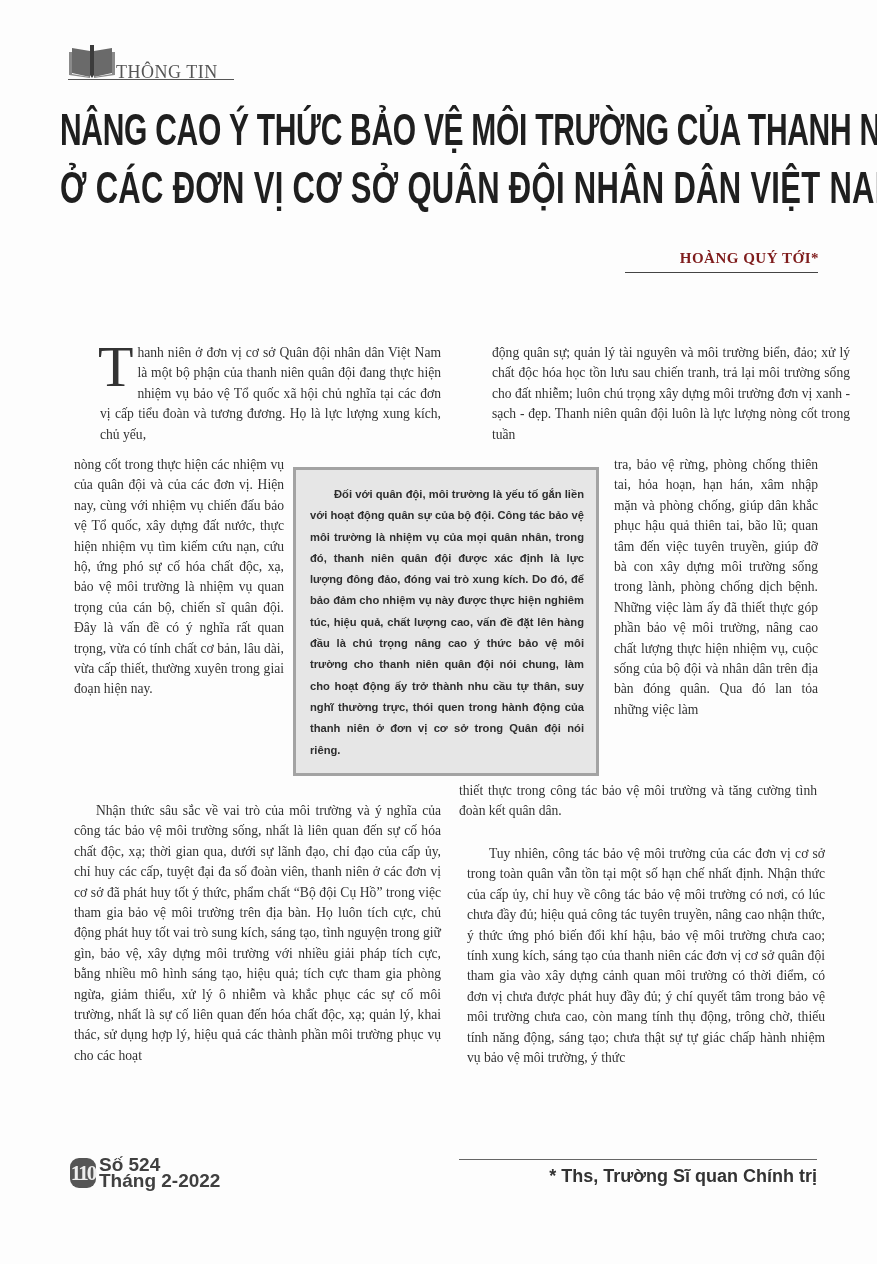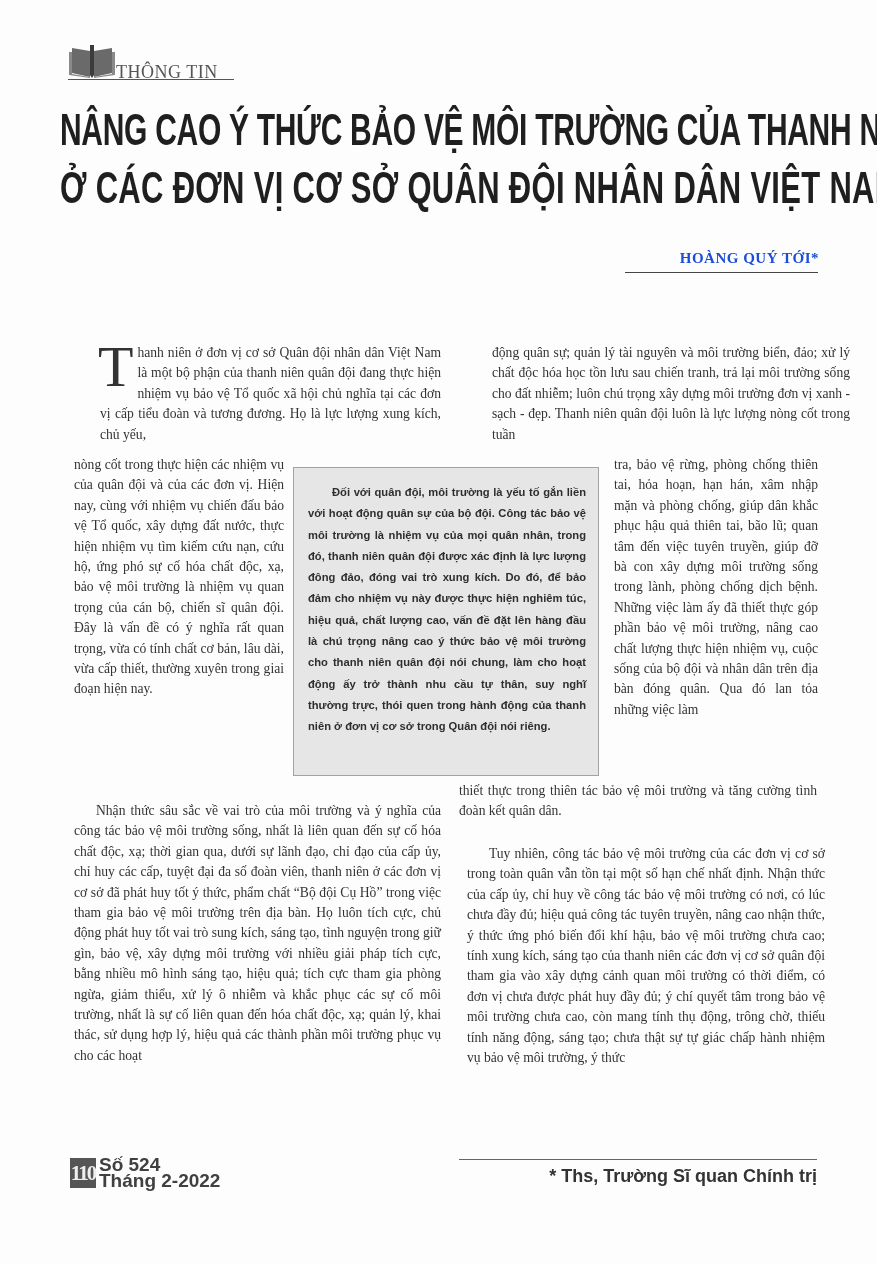--- a/index.html
+++ b/index.html
@@ -22,21 +22,21 @@
   
   .title {
     left: 60px; width: 780px; text-align: center; color: #1f1f1f;
     font-family: "Liberation Sans", "DejaVu Sans", sans-serif; font-weight: bold;
     transform-origin: center; white-space: nowrap;
   }
   .title1 { top: 113px; font-size: 30px; letter-spacing: -0.3px; transform: scaleY(1.45); }
   .title2 { top: 171px; font-size: 31px; letter-spacing: 0.3px; transform: scaleY(1.45); }
 
   .author {
-    right: 58px; top: 250px; font-size: 15px; font-weight: bold; letter-spacing: 0.5px; color: #1d4ed8;
+    right: 58px; top: 250px; font-size: 15px; font-weight: bold; letter-spacing: 0.5px; color: #7f1d1d;
   }
   .author-rule { left: 625px; top: 272px; width: 193px; height: 1px; background: #444; }
 
   
   .txt { font-size: 13.6px; line-height: 20.4px; text-align: justify; color: #333; }
   .indent { text-indent: 22px; }
   .dropcap {
     float: left; font-size: 58px; line-height: 44px; margin: 2px 4px 0 -2px; color: #333;
     font-family: "Liberation Serif", serif;
   }
@@ -46,34 +46,34 @@
   .col-left-bottom { left: 74px; top: 801px; width: 367px; }
 
   .col-right-top { left: 459px; top: 343px; width: 358px; margin-left: 33px; }
   .col-right-narrow { left: 614px; top: 455px; width: 204px; }
   .col-right-bottom { left: 459px; top: 781px; width: 358px; }
   .col-right-bottom2 { left: 459px; top: 844px; width: 358px; margin-left: 8px; }
 
   
   .callout {
     left: 293px; top: 467px; width: 306px; height: 309px;
-    background: #e6e6e6; border: 1px solid #a3a3a3; box-sizing: border-box;
+    background: #e6e6e6; border: 3px solid #a3a3a3; box-sizing: border-box;
     padding: 14px 12px 10px 14px;
   }
   .callout-text {
     font-family: "Liberation Sans", "DejaVu Sans", sans-serif; font-weight: bold;
     font-size: 11.2px; line-height: 21.3px; color: #2e2e2e; text-align: justify;
     text-indent: 24px;
   }
 
   
   .page-num-box {
     left: 70px; top: 1158px; width: 26px; height: 30px; background: #555; color: #eee;
     font-family: "Liberation Serif", serif; font-weight: bold; font-size: 21px; line-height: 30px;
-    text-align: center; letter-spacing: -2px;
+    text-align: center; letter-spacing: -2px; border-radius: 9px;
   }
   .issue { left: 99px; top: 1157px; font-family: "Liberation Sans", sans-serif; font-size: 19px; line-height: 16px; color: #404040; font-weight: bold; }
   .footnote-rule { left: 459px; top: 1159px; width: 358px; height: 1px; background: #666; }
   .footnote { right: 60px; top: 1166px; font-family: "Liberation Sans", sans-serif; font-weight: bold; font-size: 18px; color: #333; }
 </style>
 </head>
 <body>
 
 <div class="abs section-head">
   <svg class="book-icon" viewBox="0 0 50 34">
@@ -98,21 +98,21 @@
   <span class="dropcap">T</span>
   <span>hanh niên ở đơn vị cơ sở Quân đội nhân dân Việt Nam là một bộ phận của thanh niên quân đội đang thực hiện nhiệm vụ bảo vệ Tổ quốc xã hội chủ nghĩa tại các đơn vị cấp tiểu đoàn và tương đương. Họ là lực lượng xung kích, chủ yếu,</span>
 </div>
 
 <div class="abs txt col-left-narrow">nòng cốt trong thực hiện các nhiệm vụ của quân đội và của các đơn vị. Hiện nay, cùng với nhiệm vụ chiến đấu bảo vệ Tổ quốc, xây dựng đất nước, thực hiện nhiệm vụ tìm kiếm cứu nạn, cứu hộ, ứng phó sự cố hóa chất độc, xạ, bảo vệ môi trường là nhiệm vụ quan trọng của cán bộ, chiến sĩ quân đội. Đây là vấn đề có ý nghĩa rất quan trọng, vừa có tính chất cơ bản, lâu dài, vừa cấp thiết, thường xuyên trong giai đoạn hiện nay.</div>
 
 <div class="abs txt col-left-bottom indent">Nhận thức sâu sắc về vai trò của môi trường và ý nghĩa của công tác bảo vệ môi trường sống, nhất là liên quan đến sự cố hóa chất độc, xạ; thời gian qua, dưới sự lãnh đạo, chỉ đạo của cấp ủy, chỉ huy các cấp, tuyệt đại đa số đoàn viên, thanh niên ở các đơn vị cơ sở đã phát huy tốt ý thức, phẩm chất “Bộ đội Cụ Hồ” trong việc tham gia bảo vệ môi trường trên địa bàn. Họ luôn tích cực, chủ động phát huy tốt vai trò sung kích, sáng tạo, tình nguyện trong giữ gìn, bảo vệ, xây dựng môi trường với nhiều giải pháp tích cực, bằng nhiều mô hình sáng tạo, hiệu quả; tích cực tham gia phòng ngừa, giảm thiểu, xử lý ô nhiễm và khắc phục các sự cố môi trường, nhất là sự cố liên quan đến hóa chất độc, xạ; quản lý, khai thác, sử dụng hợp lý, hiệu quả các thành phần môi trường phục vụ cho các hoạt</div>
 
 <div class="abs txt col-right-top">động quân sự; quản lý tài nguyên và môi trường biển, đảo; xử lý chất độc hóa học tồn lưu sau chiến tranh, trả lại môi trường sống cho đất nhiễm; luôn chú trọng xây dựng môi trường đơn vị xanh - sạch - đẹp. Thanh niên quân đội luôn là lực lượng nòng cốt trong tuần</div>
 <div class="abs txt col-right-narrow">tra, bảo vệ rừng, phòng chống thiên tai, hỏa hoạn, hạn hán, xâm nhập mặn và phòng chống, giúp dân khắc phục hậu quả thiên tai, bão lũ; quan tâm đến việc tuyên truyền, giúp đỡ bà con xây dựng môi trường sống trong lành, phòng chống dịch bệnh. Những việc làm ấy đã thiết thực góp phần bảo vệ môi trường, nâng cao chất lượng thực hiện nhiệm vụ, cuộc sống của bộ đội và nhân dân trên địa bàn đóng quân. Qua đó lan tỏa những việc làm</div>
-<div class="abs txt col-right-bottom">thiết thực trong thiên tác bảo vệ môi trường và tăng cường tình đoàn kết quân dân.</div>
+<div class="abs txt col-right-bottom">thiết thực trong công tác bảo vệ môi trường và tăng cường tình đoàn kết quân dân.</div>
 <div class="abs txt col-right-bottom2 indent">Tuy nhiên, công tác bảo vệ môi trường của các đơn vị cơ sở trong toàn quân vẫn tồn tại một số hạn chế nhất định. Nhận thức của cấp ủy, chỉ huy về công tác bảo vệ môi trường có nơi, có lúc chưa đầy đủ; hiệu quả công tác tuyên truyền, nâng cao nhận thức, ý thức ứng phó biến đổi khí hậu, bảo vệ môi trường chưa cao; tính xung kích, sáng tạo của thanh niên các đơn vị cơ sở quân đội tham gia vào xây dựng cảnh quan môi trường có thời điểm, có đơn vị chưa được phát huy đầy đủ; ý chí quyết tâm trong bảo vệ môi trường chưa cao, còn mang tính thụ động, trông chờ, thiếu tính năng động, sáng tạo; chưa thật sự tự giác chấp hành nhiệm vụ bảo vệ môi trường, ý thức</div>
 
 <div class="abs callout">
   <div class="callout-text">Đối với quân đội, môi trường là yếu tố gắn liền với hoạt động quân sự của bộ đội. Công tác bảo vệ môi trường là nhiệm vụ của mọi quân nhân, trong đó, thanh niên quân đội được xác định là lực lượng đông đảo, đóng vai trò xung kích. Do đó, để bảo đảm cho nhiệm vụ này được thực hiện nghiêm túc, hiệu quả, chất lượng cao, vấn đề đặt lên hàng đầu là chú trọng nâng cao ý thức bảo vệ môi trường cho thanh niên quân đội nói chung, làm cho hoạt động ấy trở thành nhu cầu tự thân, suy nghĩ thường trực, thói quen trong hành động của thanh niên ở đơn vị cơ sở trong Quân đội nói riêng.</div>
 </div>
 
 <div class="abs page-num-box">110</div>
 <div class="abs issue">
   <div>Số 524</div>
   <div>Tháng 2-2022</div>

